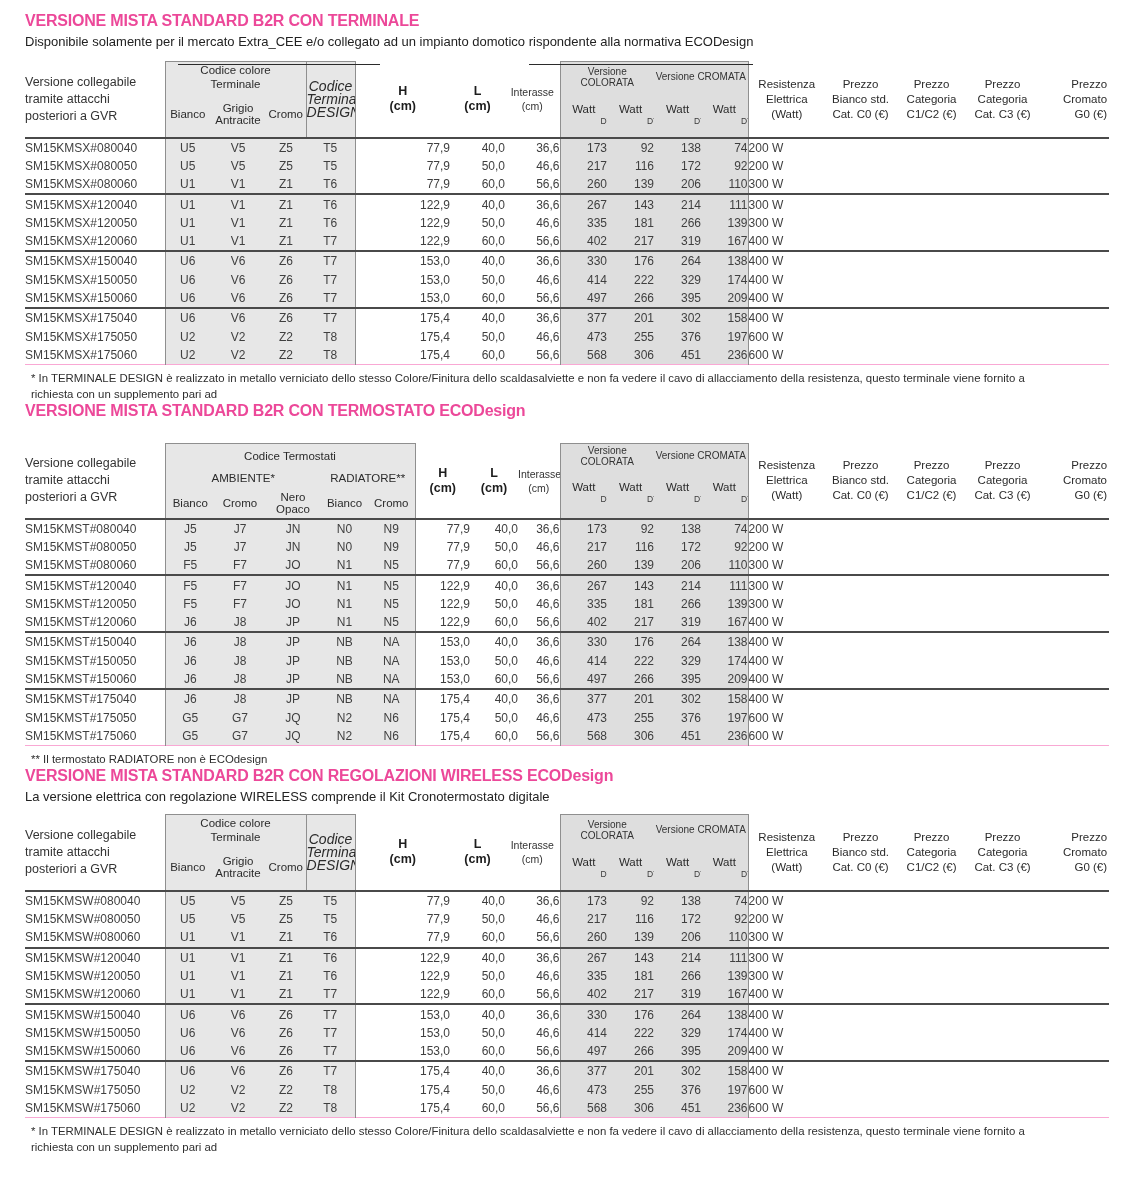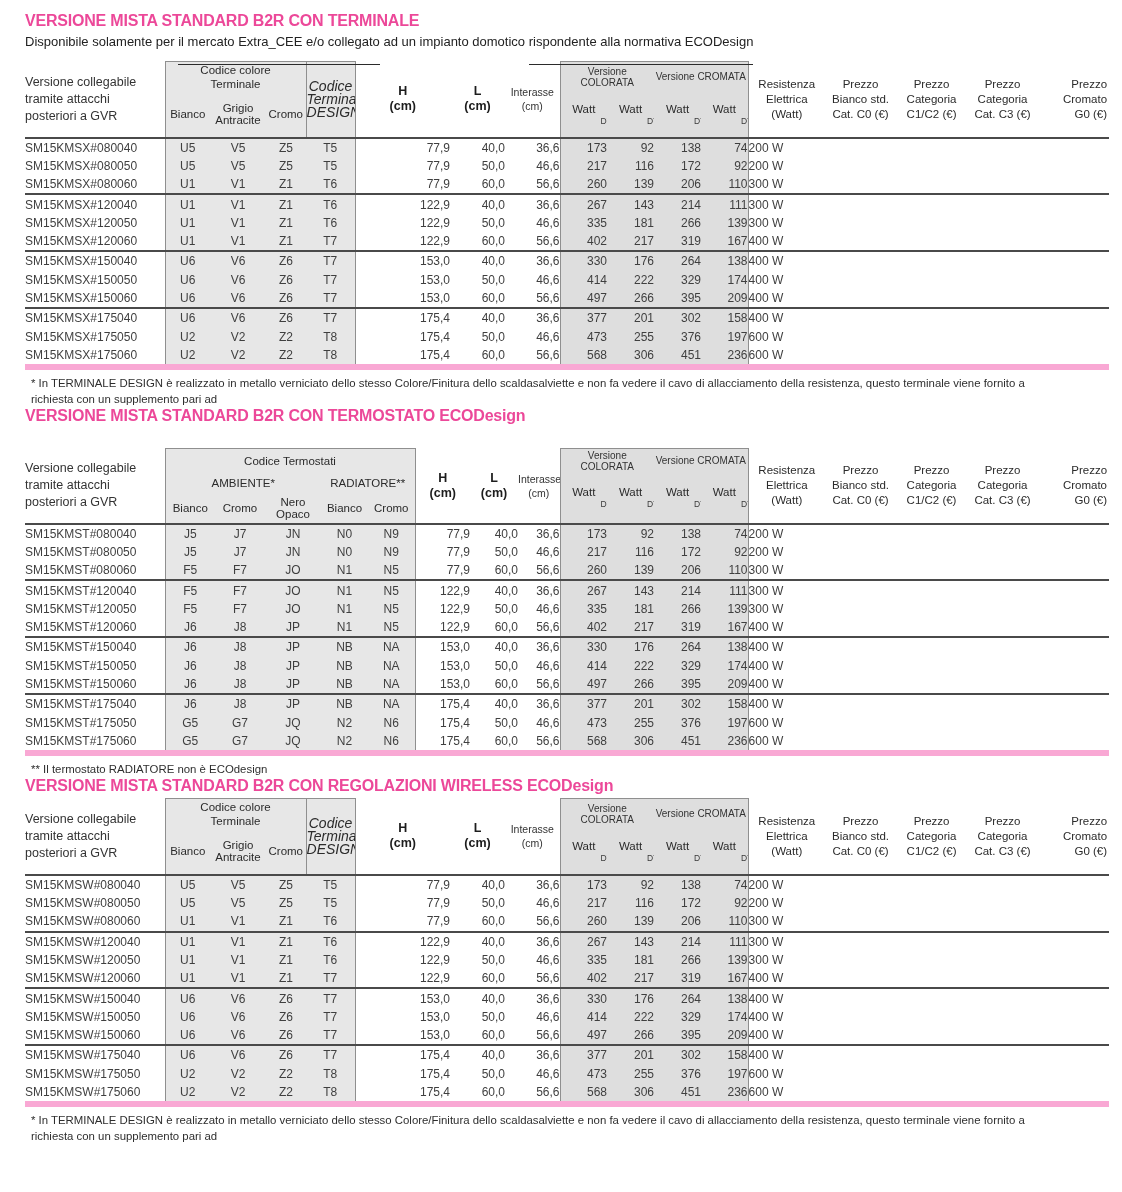--- a/index.html
+++ b/index.html
@@ -7,21 +7,21 @@
   .page { width:1122px; box-sizing:border-box; padding:12px 13px 10px 25px; }
 
   h1.sec-title { font-size:16px; font-weight:700; color:#ec4899; letter-spacing:-0.2px; margin:0 0 3px 0; }
   .sec-gap { margin-top:26px; }
   .subtitle { font-size:13px; color:#222; margin:0 0 11px 0; line-height:17px; }
   .subtitle .u { border-bottom:1.4px solid #2b2b2b; padding-bottom:15px; }
   .subtitle-plain { margin-bottom:9px; }
 
   table.spec { border-collapse:collapse; table-layout:fixed; width:1084px; }
   table.spec thead { border-bottom:2px solid #4a4a4a; }
-  table.spec tbody { border-bottom:6px solid #f9a8d4; }
+  table.spec tbody { border-bottom:1px solid #f9a8d4; }
   table.spec tbody tr.gsep { border-top:2px solid #4a4a4a; }
   table.spec td, table.spec th { padding:0; margin:0; overflow:hidden; }
 
   
   th { font-weight:normal; vertical-align:middle; text-align:center; color:#2b2b2b; }
   .h-code { text-align:left; font-size:12.5px; line-height:17px; white-space:pre-line; padding-left:6px; color:#333; }
   .h-shade  { background:#e7e7e7; }
   .h-shade2 { background:#dedede; }
   .ht { border-top:1px solid #8f8f8f; }
   .hl { border-left:1px solid #8f8f8f; }
@@ -717,20 +717,21 @@
           <td class="c-price"></td>
         </tr>
       </tbody>
   </table>
 
   <div class="footnotes">
     <div class="footnote-line">** Il termostato RADIATORE non è ECOdesign</div>
   </div>
 
   <h1 class="sec-title sec-gap">VERSIONE MISTA STANDARD B2R CON REGOLAZIONI WIRELESS ECODesign</h1>
+  <div class="subtitle subtitle-plain"><span>La versione elettrica con regolazione WIRELESS comprende il Kit Cronotermostato digitale</span></div>
 
   <table class="spec">
     <colgroup>
       <col style="width:140px">
         <col style="width:45px">
         <col style="width:56px">
         <col style="width:40px">
         <col style="width:49px">
       <col style="width:95px">
         <col style="width:55px">

